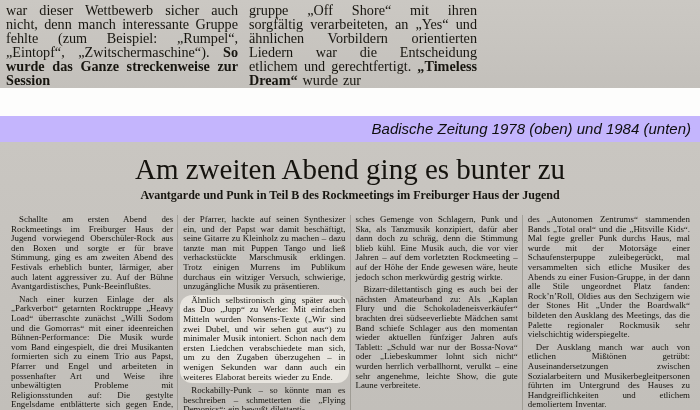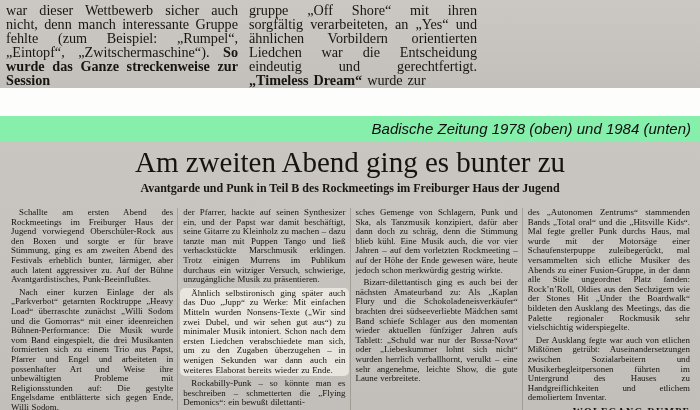--- a/index.html
+++ b/index.html
@@ -21,32 +21,32 @@
     overflow:hidden;
   }
   .top-col-1{width:232px;}
   .top-col-2{width:228px;}
   .top-col-3{width:208px;}
   .top-col p{margin:0;}
   .b{font-weight:bold;}
   
   .caption-band{
     position:absolute;top:116px;left:0;width:700px;height:26px;
-    background:#86efac;box-sizing:border-box;
+    background:#c4b5fd;box-sizing:border-box;
     text-align:right;padding:1px 9px 0 0;
   }
   .caption-text{
     font-family:"Liberation Sans", sans-serif;
     font-style:italic;font-size:15px;line-height:23px;color:#0e0e0e;
   }
   
   .article-clip{
     position:absolute;top:142px;left:0;width:700px;height:268px;
     background:linear-gradient(180deg,#c9c6c1 0%,#c5c2bd 60%,#c2bfba 100%);
-    box-sizing:border-box;padding-top:3px;overflow:hidden;
+    box-sizing:border-box;padding-top:10px;overflow:hidden;
   }
   .headline{
     margin:1px 0 0;text-align:center;color:#15130e;
     font-size:29px;font-weight:normal;letter-spacing:0px;line-height:32px;
   }
   .subtitle{
     margin:3px 0 12px;text-align:center;color:#17150f;
     font-size:12px;font-weight:bold;line-height:15px;
   }
   .cols{
@@ -58,36 +58,36 @@
   .col + .col{border-left:1px solid rgba(70,64,52,0.28);}
   .col p{
     margin:0;text-align:justify;color:#15130e;
     font-size:8.9px;line-height:9.6px;word-spacing:0.4px;
   }
   .col p + p{margin-top:3px;}
   .col p.indent{text-indent:8px;}
   .col p.highlight{
     background:#e8e5df;
     margin-left:-3px;margin-right:-3px;padding:1px 3px;
-    border-radius:5px;
+    border-radius:12px;
   }
   .byline{
     text-align:right;font-weight:bold;font-size:10px;
     letter-spacing:1.3px;color:#15130e;margin-top:3px;
   }
 </style>
 </head>
 <body>
 
 <div class="top-clip">
   <div class="top-col top-col-1">
       <p><span>war dieser Wettbewerb sicher auch nicht, denn manch interessante Gruppe fehlte (zum Beispiel: „Rumpel“, „Eintopf“, „Zwitschermaschine“). </span><span class="b">So wurde das Ganze streckenweise zur Session</span></p>
     </div>
   <div class="top-col top-col-2">
-      <p><span>gruppe „Off Shore“ mit ihren sorgfältig verarbeiteten, an „Yes“ und ähnlichen Vorbildern orientierten Liedchen war die Entscheidung eindeutig und gerechtfertigt. </span><span class="b">„Timeless Dream“</span><span> wurde zur</span></p>
+      <p><span>gruppe „Off Shore“ mit ihren sorgfältig verarbeiteten, an „Yes“ und ähnlichen Vorbildern orientierten Liedern war die Entscheidung etlichem und gerechtfertigt. </span><span class="b">„Timeless Dream“</span><span> wurde zur</span></p>
     </div>
 </div>
 
 <div class="caption-band">
   <span class="caption-text">Badische Zeitung 1978 (oben) und 1984 (unten)</span>
 </div>
 
 <div class="article-clip">
   <h1 class="headline">Am zweiten Abend ging es bunter zu</h1>
   <div class="subtitle">Avantgarde und Punk in Teil B des Rockmeetings im Freiburger Haus der Jugend</div>
@@ -102,18 +102,18 @@
         <p class="indent highlight"><span>Ähnlich selbstironisch ging später auch das Duo „Jupp“ zu Werke: Mit einfachen Mitteln wurden Nonsens-Texte („Wir sind zwei Dubel, und wir sehen gut aus“) zu minimaler Musik intoniert. Schon nach dem ersten Liedchen verabschiedete man sich, um zu den Zugaben überzugehen – in wenigen Sekunden war dann auch ein weiteres Elaborat bereits wieder zu Ende.</span></p>
         <p class="indent"><span>Rockabilly-Punk – so könnte man es beschreiben – schmetterten die „Flying Demonics“: ein bewußt dilettanti-</span></p>
       </div>
     <div class="col">
         <p><span>sches Gemenge von Schlagern, Punk und Ska, als Tanzmusik konzipiert, dafür aber dann doch zu schräg, denn die Stimmung blieb kühl. Eine Musik auch, die vor vier Jahren – auf dem vorletzten Rockmeeting – auf der Höhe der Ende gewesen wäre, heute jedoch schon merkwürdig gestrig wirkte.</span></p>
         <p class="indent"><span>Bizarr-dilettantisch ging es auch bei der nächsten Amateurband zu: Als „Kaplan Flury und die Schokoladeneisverkäufer“ brachten drei südseeverliebte Mädchen samt Band schiefe Schlager aus den momentan wieder aktuellen fünfziger Jahren aufs Tablett: „Schuld war nur der Bossa-Nova“ oder „Liebeskummer lohnt sich nicht“ wurden herrlich verballhornt, verulkt – eine sehr angenehme, leichte Show, die gute Laune verbreitete.</span></p>
       </div>
     <div class="col">
       <div>
           <p><span>des „Autonomen Zentrums“ stammenden Bands „Total oral“ und die „Hitsville Kids“. Mal fegte greller Punk durchs Haus, mal wurde mit der Motorsäge einer Schaufensterpuppe zuleibegerückt, mal versammelten sich etliche Musiker des Abends zu einer Fusion-Gruppe, in der dann alle Stile ungeordnet Platz fanden: Rock’n’Roll, Oldies aus den Sechzigern wie der Stones Hit „Under the Boardwalk“ bildeten den Ausklang des Meetings, das die Palette regionaler Rockmusik sehr vielschichtig widerspiegelte.</span></p>
-          <p class="indent"><span>Der Ausklang fegte war auch von etlichen Mißtönen getrübt: Auseinandersetzungen zwischen Sozialarbeitern und Musikerbegleitpersonen führten im Untergrund des Hauses zu Handgreiflichkeiten und etlichem demoliertem Inventar.</span></p>
+          <p class="indent"><span>Der Ausklang manch war auch von etlichen Mißtönen getrübt: Auseinandersetzungen zwischen Sozialarbeitern und Musikerbegleitpersonen führten im Untergrund des Hauses zu Handgreiflichkeiten und etlichem demoliertem Inventar.</span></p>
         </div>
       <div class="byline">WOLFGANG RUMPF</div>
     </div>
   </div>
 </div>
 
 </body></html>

